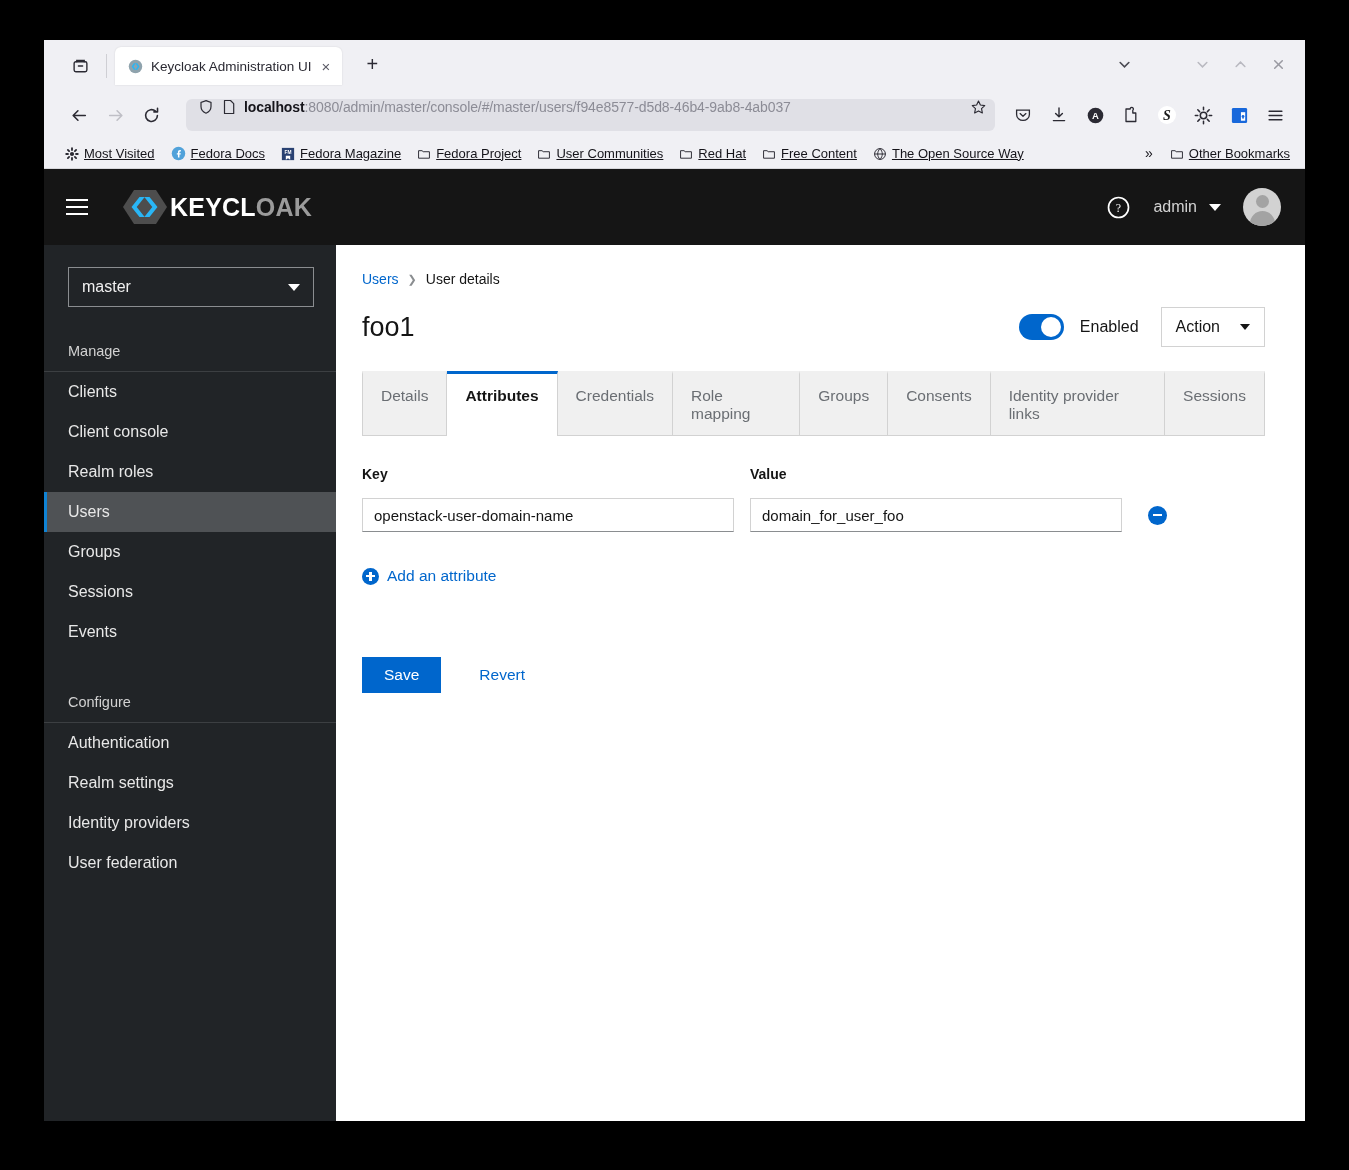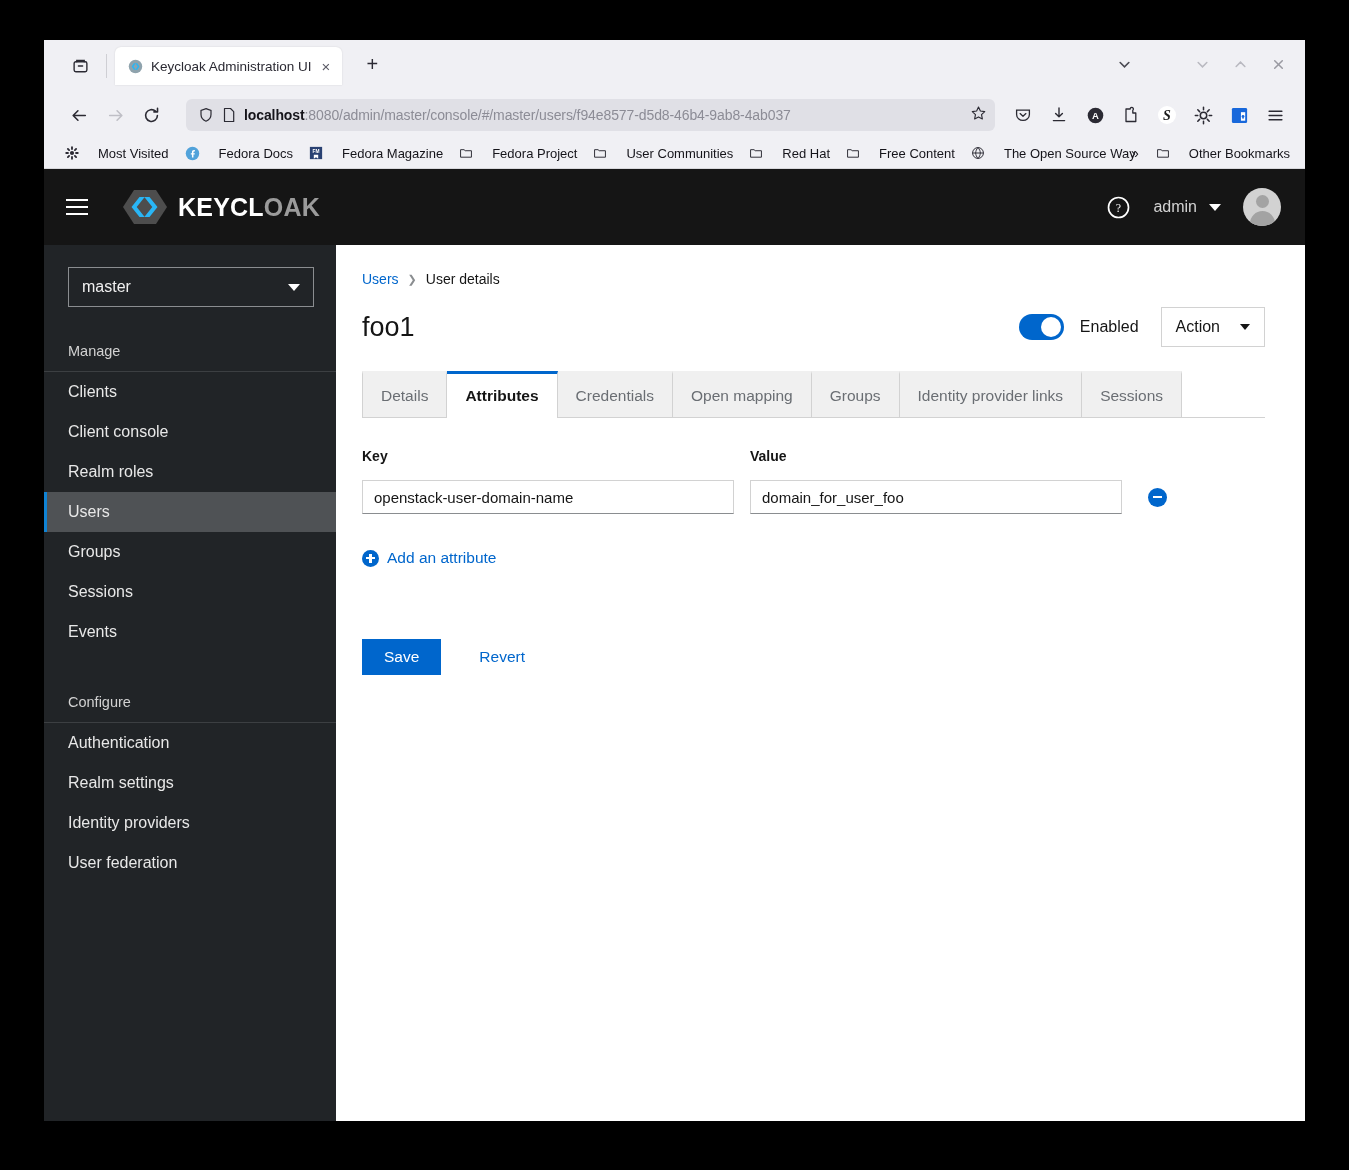--- a/index.html
+++ b/index.html
@@ -124,21 +124,20 @@
     border-radius: 4px;
     cursor: pointer;
   }
   .urlbar {
     flex: 1;
     height: 32px;
     background: #e0e0e6;
     border-radius: 6px;
     margin: 0 10px 0 16px;
     display: flex;
-    align-items: center;
     padding: 0 8px 0 12px;
     gap: 8px;
     min-width: 0;
     cursor: text;
   }
   .urltext {
     flex: 1;
     font-size: 14px;
     color: #8c8c96;
     white-space: nowrap;
@@ -167,28 +166,29 @@
     display: flex;
     align-items: center;
     padding: 0 10px 0 14px;
     gap: 2px;
     border-bottom: 1px solid #d7d7db;
     flex: 0 0 auto;
     position: relative;
   }
   .bm {
     display: flex;
-    align-items: flex-start;
-    gap: 19px;
+    align-items: flex-end;
+    gap: 5px;
     padding: 3px 7px;
     border-radius: 4px;
     font-size: 13px;
     color: #15141a;
     white-space: nowrap;
     cursor: pointer;
+    text-decoration: underline;
   }
   .bm-right {
     position: absolute;
     right: 8px;
     display: flex;
     align-items: center;
     gap: 2px;
   }
   .chev-more {
     font-size: 14px;
@@ -217,21 +217,21 @@
     width: 34px; height: 34px;
     display: flex; flex-direction: column; justify-content: center;
     gap: 5px;
     cursor: pointer;
     margin-right: 22px;
   }
   .burger i { display: block; height: 2px; background: #fff; width: 22px; }
   .kc-logo {
     display: flex;
     align-items: center;
-    gap: 12px;
+    gap: 4px;
   }
   .kc-logo-text {
     font-size: 25px;
     font-weight: 700;
     letter-spacing: 0.2px;
     margin-left: -2px;
   }
   .kc-logo-text .w { color: #ffffff; }
   .kc-logo-text .g { color: #9b9b9b; }
   .kc-header-right {
@@ -812,22 +812,23 @@
               <span>Action</span>
               <span class="caret-dark"></span>
             </div>
           </div>
         </div>
 
         <div class="tabs">
           <div class="tab">Details</div>
           <div class="tab active">Attributes</div>
           <div class="tab">Credentials</div>
-          <div class="tab">Open mapping</div>
+          <div class="tab">Role mapping</div>
           <div class="tab">Groups</div>
+          <div class="tab">Consents</div>
           <div class="tab">Identity provider links</div>
           <div class="tab">Sessions</div>
         </div>
 
         <div class="form">
           <div class="form-head">
             <div class="col-key">Key</div>
             <div class="col-val">Value</div>
           </div>
 

